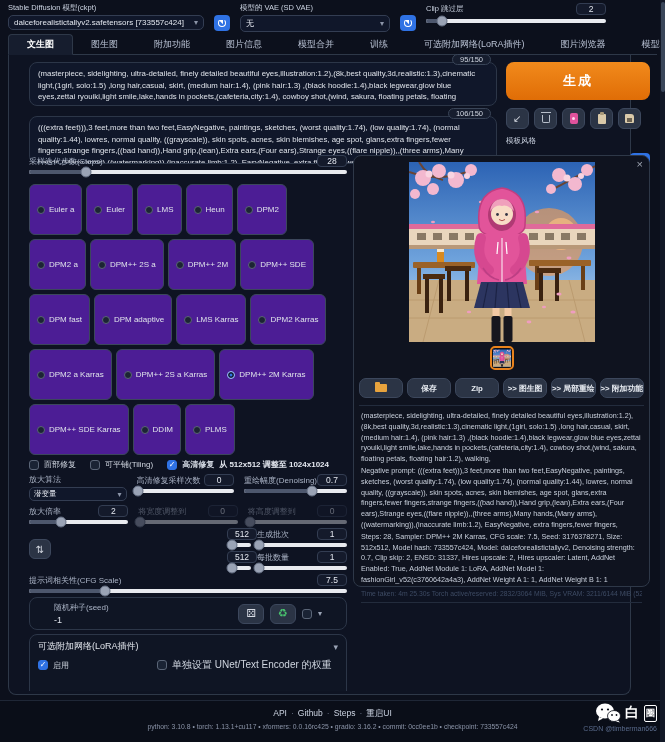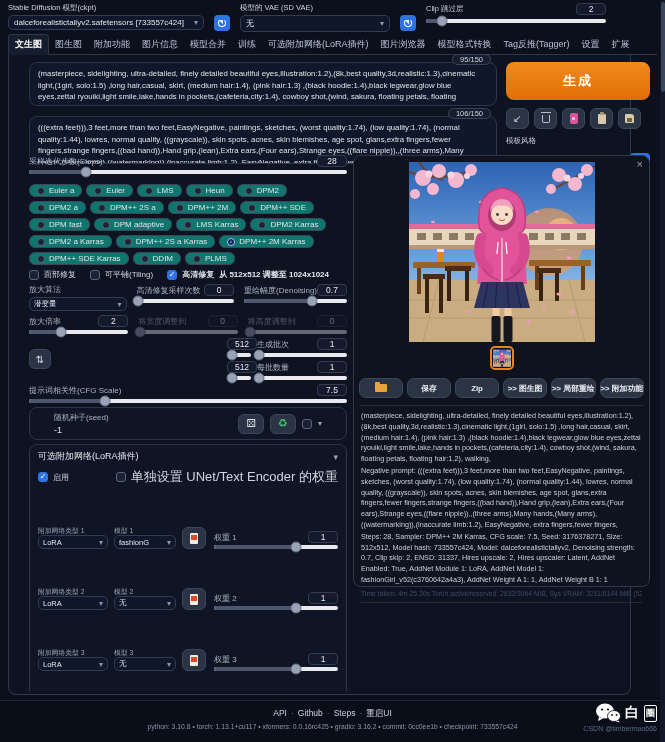--- a/index.html
+++ b/index.html
@@ -22,21 +22,21 @@
   .ctl-head { display:flex; justify-content:space-between; align-items:center; margin-bottom:3px; }
   .lbl { font-size:8px; color:#aab3c5; white-space:nowrap; overflow:hidden; }
   .num { font-size:8.5px; color:#e2e6ee; border:1px solid #333d52; border-radius:4px; padding:0 6px; min-width:30px; text-align:center; background:#141a2b; }
   .track { position:relative; height:4px; border-radius:3px; background:#e8eaef; }
   .track .fill { position:absolute; left:0; top:0; bottom:0; background:#4d576d; border-radius:3px; }
   .track .knob { position:absolute; top:50%; width:11px; height:11px; border-radius:50%; background:#9aa3b5; border:1px solid #646e82; transform:translate(-50%,-50%); }
   .ctl.disabled { opacity:.4; }
 
   
   .tabs { position:absolute; top:36px; left:8px; width:649px; height:19px; display:flex; align-items:flex-end; border-bottom:1px solid #2e3848; }
-  .tab { font-size:9px; color:#b9c2d4; padding:3px 6px; white-space:nowrap; }
+  .tab { font-size:9px; color:#b9c2d4; padding:3px 18px; white-space:nowrap; }
   .tab.active { color:#fff; background:#161d2e; border:1px solid #2e3848; border-bottom:1px solid #161d2e; border-radius:4px 4px 0 0; margin-bottom:-1px; font-weight:bold; }
 
   
   .content { position:absolute; top:55px; left:8px; width:623px; height:640px; border:1px solid #2e3848; border-top:none; border-radius:0 0 8px 8px; background:#0e1322; }
 
   
   .prompt-col { position:absolute; left:20px; top:7px; width:468px; }
   .ta-wrap { position:relative; }
   .ta { background:#10172a; border:1px solid #2c3648; border-radius:8px; padding:5px 8px; font-size:7.8px; line-height:1.5; color:#dfe3ea; overflow:hidden; }
   .counter { position:absolute; top:-8px; right:6px; background:#161d2e; border:1px solid #3a4558; border-radius:9px; padding:0 7px; font-size:7.5px; color:#cfd5df; }
@@ -52,21 +52,21 @@
   .i-card::after { content:''; position:absolute; left:2.5px; top:3.5px; width:3px; height:3px; border-radius:50%; background:#ffd8ec; }
   .i-clip { width:8px; height:10px; background:#d9c9a9; border-radius:1px; position:relative; }
   .i-clip::before { content:''; position:absolute; top:-2px; left:2px; width:4px; height:3px; background:#a89878; border-radius:1px; }
   .i-save { width:9px; height:9px; background:#d9c9a9; position:relative; border-radius:1px 3px 1px 1px; }
   .i-save::after { content:''; position:absolute; left:2px; bottom:1px; width:5px; height:4px; background:#6b6150; }
   .styles-row { display:flex; align-items:flex-end; gap:6px; margin-top:7px; }
 
   
   .settings { position:absolute; left:20px; top:100px; width:318px; height:536px; display:flex; flex-direction:column; gap:4px; overflow:hidden; }
   .sampler-grid { display:flex; flex-wrap:wrap; gap:4px; }
-  .radio-btn { display:flex; align-items:center; gap:4px; background:#0f766e; border:1px solid #3c475c; border-radius:6px; padding:1px 7px; font-size:8px; color:#dfe3ea; white-space:nowrap; }
+  .radio-btn { display:flex; align-items:center; gap:4px; background:#4c1d95; border:1px solid #3c475c; border-radius:6px; padding:20px 7px; font-size:8px; color:#dfe3ea; white-space:nowrap; }
   .rdot { width:8px; height:8px; border-radius:50%; border:1px solid #5a6577; background:#1c2434; flex:none; }
   .radio-btn.sel .rdot { border-color:#9db9ee; background:#2f72e4; box-shadow:inset 0 0 0 1.5px #0f1524; }
   .cb { width:10px; height:10px; border:1px solid #5a6577; border-radius:3px; background:#1a2334; flex:none; display:flex; align-items:center; justify-content:center; font-size:8px; color:#fff; line-height:1; }
   .cb.on { background:#2f72e4; border-color:#2f72e4; }
   .cbrow { display:flex; align-items:center; gap:5px; font-size:8px; color:#cfd5df; white-space:nowrap; }
   .toggles { display:flex; gap:14px; align-items:center; }
   .g3 { display:grid; grid-template-columns:1fr 1fr 1fr; gap:3px 10px; }
   .wh-grid { display:grid; grid-template-columns:1fr 24px 90px; gap:4px 6px; align-items:center; }
   .swap-btn { grid-row:1 / span 2; width:22px; height:20px; background:#2b3445; border:1px solid #3c475c; border-radius:6px; display:flex; align-items:center; justify-content:center; color:#d8dce4; font-size:10px; }
   .seed-box { border:1px solid #2c3648; border-radius:8px; padding:4px 24px; display:flex; align-items:center; gap:6px; background:#0f1524; }
@@ -581,21 +581,21 @@
           <span>可选附加网络(LoRA插件)</span>
           <span style="color:#9aa3b5">▾</span>
         </div>
         <div class="lora-enable">
           <div class="cbrow">
               <span class="cb on">✓</span>
               <span>启用</span>
             </div>
           <div class="cbrow">
               <span class="cb"></span>
-              <span style="font-size:13px">单独设置 UNet/Text Encoder 的权重</span>
+              <span style="font-size:10px">单独设置 UNet/Text Encoder 的权重</span>
             </div>
         </div>
 
         <div class="lora-row">
           <div>
               <div class="tiny-lbl">附加网络类型 1</div>
               <div class="dd small">
                 <span>LoRA</span>
                 <span class="chev">▾</span>
               </div>

